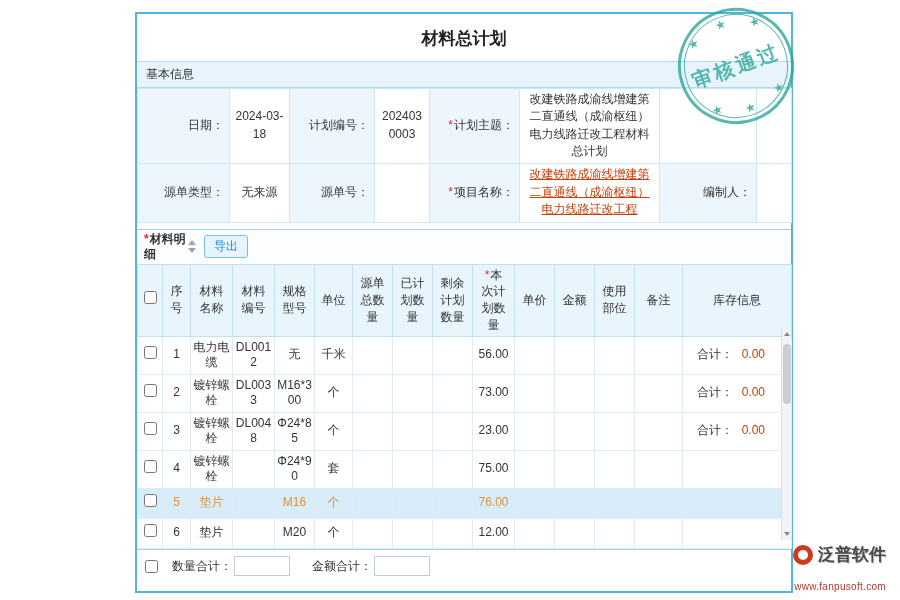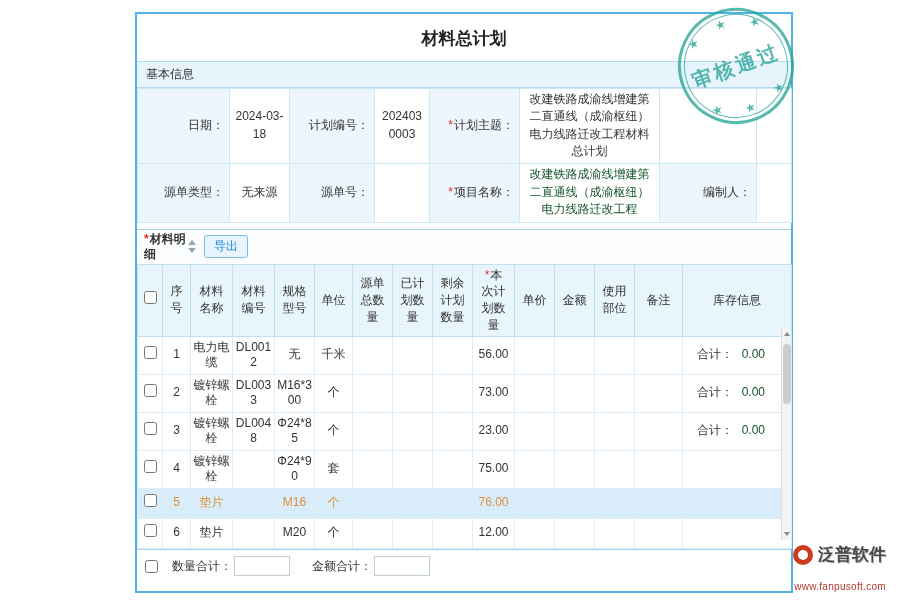--- a/index.html
+++ b/index.html
@@ -14,21 +14,21 @@
   .section-bar { height:27px; line-height:25px; padding-left:9px; background:#e7f4fc;
     border-top:1px solid #b3dcf2; border-bottom:1px solid #b3dcf2; }
 
   table.form { width:654px; border-collapse:collapse; table-layout:fixed; font-size:12px; }
   .form td { border:1px solid #cde7f5; padding:2px 4px; word-break:break-all; vertical-align:middle; line-height:1.45; }
   .form td.lbl { background:#edf6fc; text-align:right; padding-right:5px; }
   .form td.val { background:#fff; text-align:center; }
   .form tr.r1 { height:58px; } .form tr.r2 { height:59px; } .form tr.r3 { height:32px; }
 
   .req { color:#e02a2a; margin-right:1px; }
-  .link { color:#14532d; cursor:pointer; }
+  .link { color:#c2410c; text-decoration:underline; cursor:pointer; }
 
   .detail { border-top:1px solid #9ed3ee; margin-top:6px; }
   .toolbar { height:34px; display:flex; align-items:center; padding-left:7px; background:#fbfdff; }
   .dt-label { font-weight:bold; width:42px; line-height:1.25; word-break:break-all; }
   .sorter { display:flex; flex-direction:column; gap:3px; margin-left:2px; cursor:pointer; }
   .tri { width:0; height:0; border-left:4px solid transparent; border-right:4px solid transparent; }
   .tri.up { border-bottom:5px solid #98a6ad; }
   .tri.down { border-top:5px solid #98a6ad; }
   .export-btn { margin-left:8px; height:23px; padding:0 9px; background:#e8f4fd;
     border:1px solid #7cbde7; border-radius:3px; color:#2188d8; font-size:12px;
@@ -38,21 +38,21 @@
   table.grid { width:654px; border-collapse:collapse; table-layout:fixed; font-size:12px; }
   .grid th { background:#e9f5fd; border:1px solid #c2e0f2; font-weight:normal; padding:2px 6px;
     height:64px; word-break:break-all; line-height:1.4; vertical-align:middle; text-align:center; }
   .grid td { border:1px solid #ddeefa; padding:1px 2px; text-align:center; word-break:break-all;
     line-height:1.3; vertical-align:middle; }
   .grid tbody tr { height:38px; background:#fff; }
   .grid tbody tr:nth-child(n+5) { height:30px; }
   .grid tr.hl td { background:#d8ecfa; color:#e0923a; }
   .grid input[type=checkbox], .gfooter input[type=checkbox] { width:13px; height:13px; margin:0; }
   .stock { display:flex; justify-content:space-between; padding:0 24px 0 12px; }
-  .red { color:#14532d; }
+  .red { color:#c2410c; }
 
   .gfooter { height:34px; display:flex; align-items:center; border-top:1px solid #9ed3ee;
     background:#fff; padding-left:8px; }
   .gfooter .lab1 { margin-left:14px; }
   .gfooter .lab2 { margin-left:22px; }
   .tot-input { width:56px; height:20px; border:1px solid #bfcdd6; background:#fff; margin-left:2px; }
 
   .vscroll { position:absolute; top:64px; right:0; width:10px; height:212px; background:#f3f3f3;
     border-left:1px solid #dddddd; }
   .scroll-up, .scroll-down { position:absolute; left:1px; width:8px; height:10px; cursor:pointer; }

